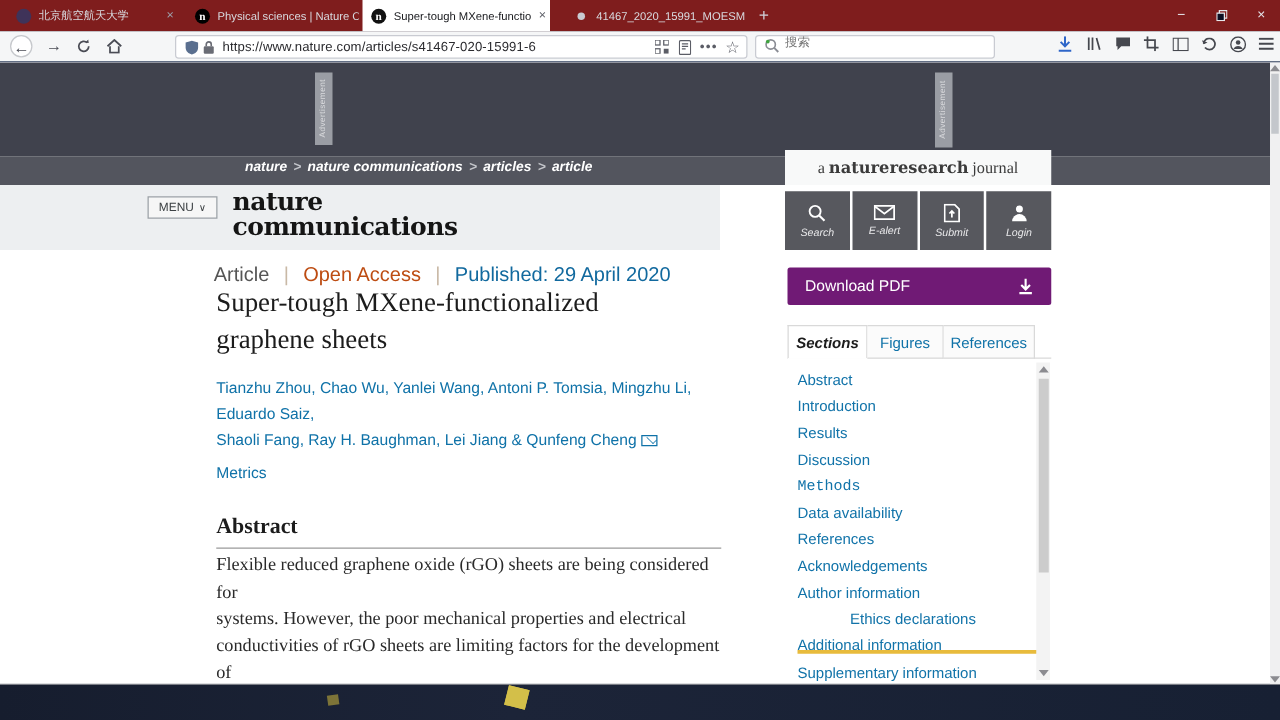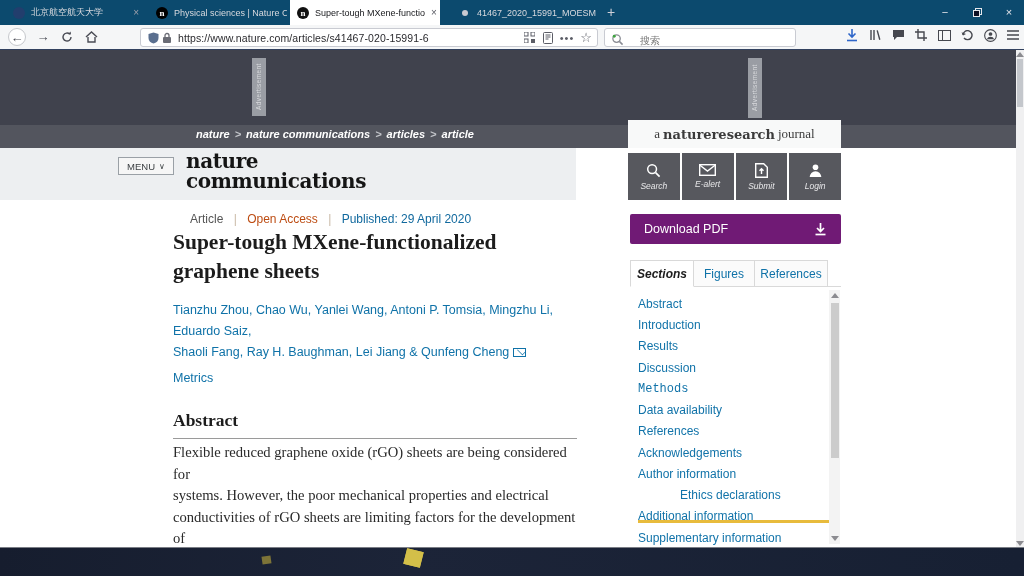--- a/index.html
+++ b/index.html
@@ -7,21 +7,21 @@
   body { font-family:"Liberation Sans", sans-serif; background:#1a2134; position:relative; }
   .screen { position:absolute; inset:0; width:1024px; height:576px; }
 
   
   .desktop { position:absolute; left:0; top:548px; width:1024px; height:28px;
              background:linear-gradient(90deg,#161d2e,#1c2438 40%,#172033); }
   .note1 { position:absolute; left:405px; top:550px; width:17px; height:16px; background:#d3bf49; transform:rotate(14deg); }
   .note2 { position:absolute; left:262px; top:556px; width:9px; height:8px; background:#7d7438; transform:rotate(-8deg); }
 
   
-  .tabbar { position:absolute; left:0; top:0; width:1024px; height:25px; background:#0c4a6e; }
+  .tabbar { position:absolute; left:0; top:0; width:1024px; height:25px; background:#7f1d1d; }
   .tab { position:absolute; top:0; height:25px; display:flex; align-items:center; gap:6px;
          padding:0 7px; color:#d8d9de; font-size:9px; white-space:nowrap; overflow:hidden; }
   .tab .close { margin-left:auto; color:#9ea0ab; font-size:10px; }
   .tab.active { background:#ffffff; color:#17181c; }
   .tab.active .close { color:#5c5e66; }
   .fav { width:12px; height:12px; border-radius:50%; flex:0 0 auto; display:flex; align-items:center; justify-content:center; }
   .fav.nature { background:#000; color:#fff; font-family:"Liberation Serif",serif; font-size:9px; font-weight:bold; }
   .tab.active .fav.nature { background:#111; }
   .fav.buaa { background:#2a3b6e; opacity:.75; }
   .fav.doc { width:6px; height:6px; border-radius:50%; background:#c9cad1; margin:0 3px; }
@@ -30,21 +30,21 @@
 
   .toolbar { position:absolute; left:0; top:25px; width:1024px; height:25px; background:#f5f6f7; border-bottom:1px solid #32415f; }
   .navbtn { position:absolute; top:3px; width:18px; height:18px; color:#4a4c55; font-size:13px; text-align:center; line-height:18px; }
   .navbtn.circ { border:1px solid #c6c8cc; border-radius:50%; background:#fff; }
   .urlbar { position:absolute; left:140px; top:3px; width:458px; height:19px; background:#fff; border:1px solid #c9cbd2; border-radius:3px;
             display:flex; align-items:center; font-size:10.5px; color:#2a2a2e; }
   .urlbar .txt { margin-left:4px; letter-spacing:.1px; }
   .uicon { display:inline-flex; align-items:center; justify-content:center; width:14px; height:14px; color:#5b5d66; flex:0 0 auto; }
   .urlbar .right { margin-left:auto; display:flex; gap:5px; padding-right:4px; align-items:center; }
   .searchbar { position:absolute; left:604px; top:3px; width:192px; height:19px; background:#fff; border:1px solid #c9cbd2; border-radius:3px;
-               display:flex; align-items:flex-end; gap:16px; padding:0 5px; }
+               display:flex; align-items:flex-start; gap:4px; padding:0 5px; }
   .searchbar input { border:none; outline:none; width:140px; font-size:10px; color:#333; font-family:"Liberation Sans",sans-serif; background:transparent; }
   .tbicons { position:absolute; top:3px; right:4px; display:flex; gap:9px; align-items:center; }
   .tbicons .uicon { color:#46484f; }
   .uicon.dl { color:#2e66c9; }
 
   
   .viewport { position:absolute; left:0; top:50px; width:1024px; height:498px; background:#fff; overflow:hidden; border-bottom:1px solid #7a7d85; }
 
   .hdr-dark { position:absolute; left:0; top:0; width:1016px; height:75px; background:#40424d; }
   .hdr-crumb { position:absolute; left:0; top:75px; width:1016px; height:23px; background:#53555e; }
@@ -57,26 +57,26 @@
             font-family:"Liberation Serif",serif; font-size:13px; }
   .banner b { font-family:"DejaVu Serif",serif; font-weight:bold; margin:0 3px; }
 
   .lightband { position:absolute; left:0; top:98px; width:576px; height:52px; background:#edeff1; }
   .menubtn { position:absolute; left:118px; top:107px; width:56px; height:18px; background:#f6f6f6; border:1px solid #9aa0a6;
              font-size:9.5px; color:#3c4043; display:flex; align-items:center; justify-content:center; gap:4px; }
   .logo { position:absolute; left:186px; top:101px; font-family:"DejaVu Serif",serif; font-weight:bold;
           font-size:20px; line-height:20px; color:#151515; letter-spacing:-.4px; }
 
   
-  .metaline { position:absolute; left:190px; top:162px; font-size:12px; color:#555; }
+  .metaline { position:absolute; left:171px; top:162px; font-size:16px; color:#555; }
   .metaline .sep { color:#c9b9a6; margin:0 7px; }
   .oa { color:#bd4c12; }
   .pub { color:#11699e; }
   .title { position:absolute; left:173px; top:178px; width:420px; font-family:"Liberation Serif",serif;
-           font-weight:bold; font-size:21.5px; line-height:29px; color:#1c1c1c; }
+           font-weight:normal; font-size:21.5px; line-height:29px; color:#1c1c1c; }
   .authors { position:absolute; left:173px; top:250px; width:420px; font-size:12.5px; line-height:21px; color:#0f72a8; }
   .env { display:inline-block; width:13px; height:9px; border:1px solid #0f72a8; position:relative; top:1px; margin-left:4px; }
   .env:before { content:""; position:absolute; left:0; top:-1px; width:11px; height:6px;
                 border-right:1px solid #0f72a8; border-bottom:1px solid #0f72a8; transform:rotate(45deg) scale(.62) translate(1px,-2px); }
   .jline { position:absolute; left:173px; top:299px; font-size:12.5px; color:#222; }
   .jline .j { color:#0f72a8; font-style:italic; }
   .jline .v { font-weight:bold; }
   .jline .sep { color:#bbb; margin:0 7px; }
   .jline .cite,.metrics { color:#0f72a8; }
   .metrics { position:absolute; left:173px; top:321px; font-size:12.5px; }

